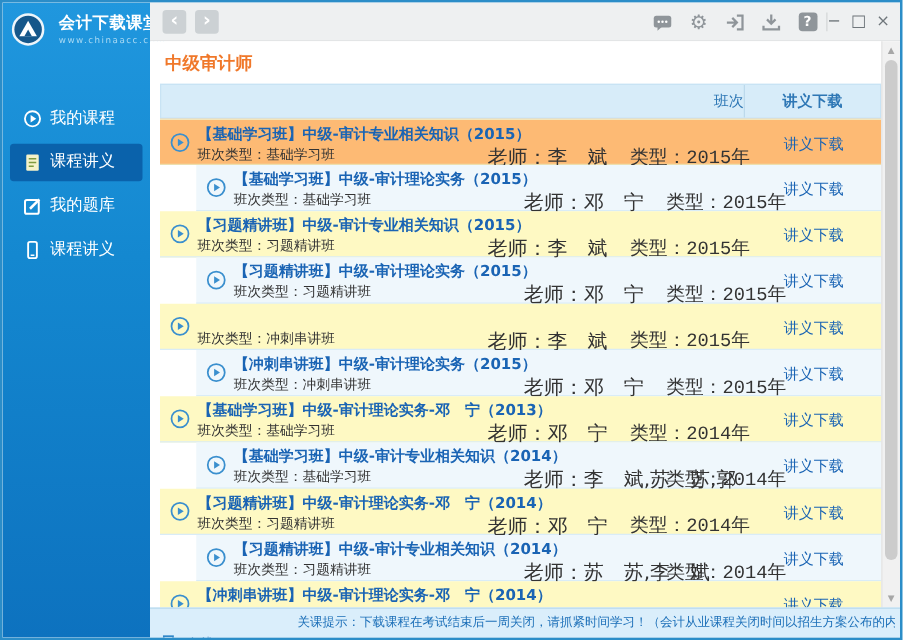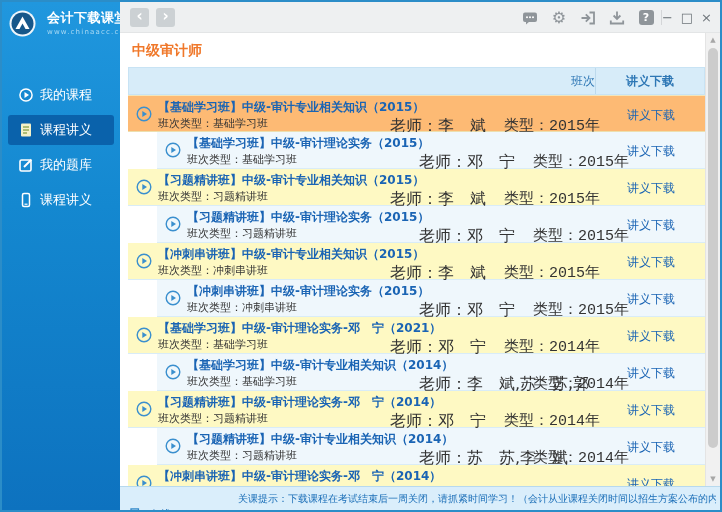--- a/index.html
+++ b/index.html
@@ -210,21 +210,20 @@
     <span class="row-teacher">老师：邓　宁</span>
     <span class="row-year">类型：2015年</span>
     <span class="row-dl">讲义下载</span>
   </div>
 
   <div class="row">
     <svg class="row-play" viewBox="0 0 16 16">
       <circle cx="8" cy="8" r="6.8" fill="none" stroke="#3a8fce" stroke-width="1.4"></circle>
       <polygon points="6.3,5 11,8 6.3,11" fill="#3a8fce"></polygon>
     </svg>
-    <span class="row-title">【冲刺串讲班】中级-审计专业相关知识（2015）</span>
     <span class="row-type">班次类型：冲刺串讲班</span>
     <span class="row-teacher">老师：李　斌</span>
     <span class="row-year">类型：2015年</span>
     <span class="row-dl">讲义下载</span>
   </div>
 
   <div class="row alt">
     <svg class="row-play" viewBox="0 0 16 16">
       <circle cx="8" cy="8" r="6.8" fill="none" stroke="#3a8fce" stroke-width="1.4"></circle>
       <polygon points="6.3,5 11,8 6.3,11" fill="#3a8fce"></polygon>
@@ -234,21 +233,21 @@
     <span class="row-teacher">老师：邓　宁</span>
     <span class="row-year">类型：2015年</span>
     <span class="row-dl">讲义下载</span>
   </div>
 
   <div class="row">
     <svg class="row-play" viewBox="0 0 16 16">
       <circle cx="8" cy="8" r="6.8" fill="none" stroke="#3a8fce" stroke-width="1.4"></circle>
       <polygon points="6.3,5 11,8 6.3,11" fill="#3a8fce"></polygon>
     </svg>
-    <span class="row-title">【基础学习班】中级-审计理论实务-邓　宁（2021）</span>
+    <span class="row-title">【基础学习班】中级-审计理论实务-邓　宁（2013）</span>
     <span class="row-type">班次类型：基础学习班</span>
     <span class="row-teacher">老师：邓　宁</span>
     <span class="row-year">类型：2014年</span>
     <span class="row-dl">讲义下载</span>
   </div>
 
   <div class="row alt">
     <svg class="row-play" viewBox="0 0 16 16">
       <circle cx="8" cy="8" r="6.8" fill="none" stroke="#3a8fce" stroke-width="1.4"></circle>
       <polygon points="6.3,5 11,8 6.3,11" fill="#3a8fce"></polygon>

